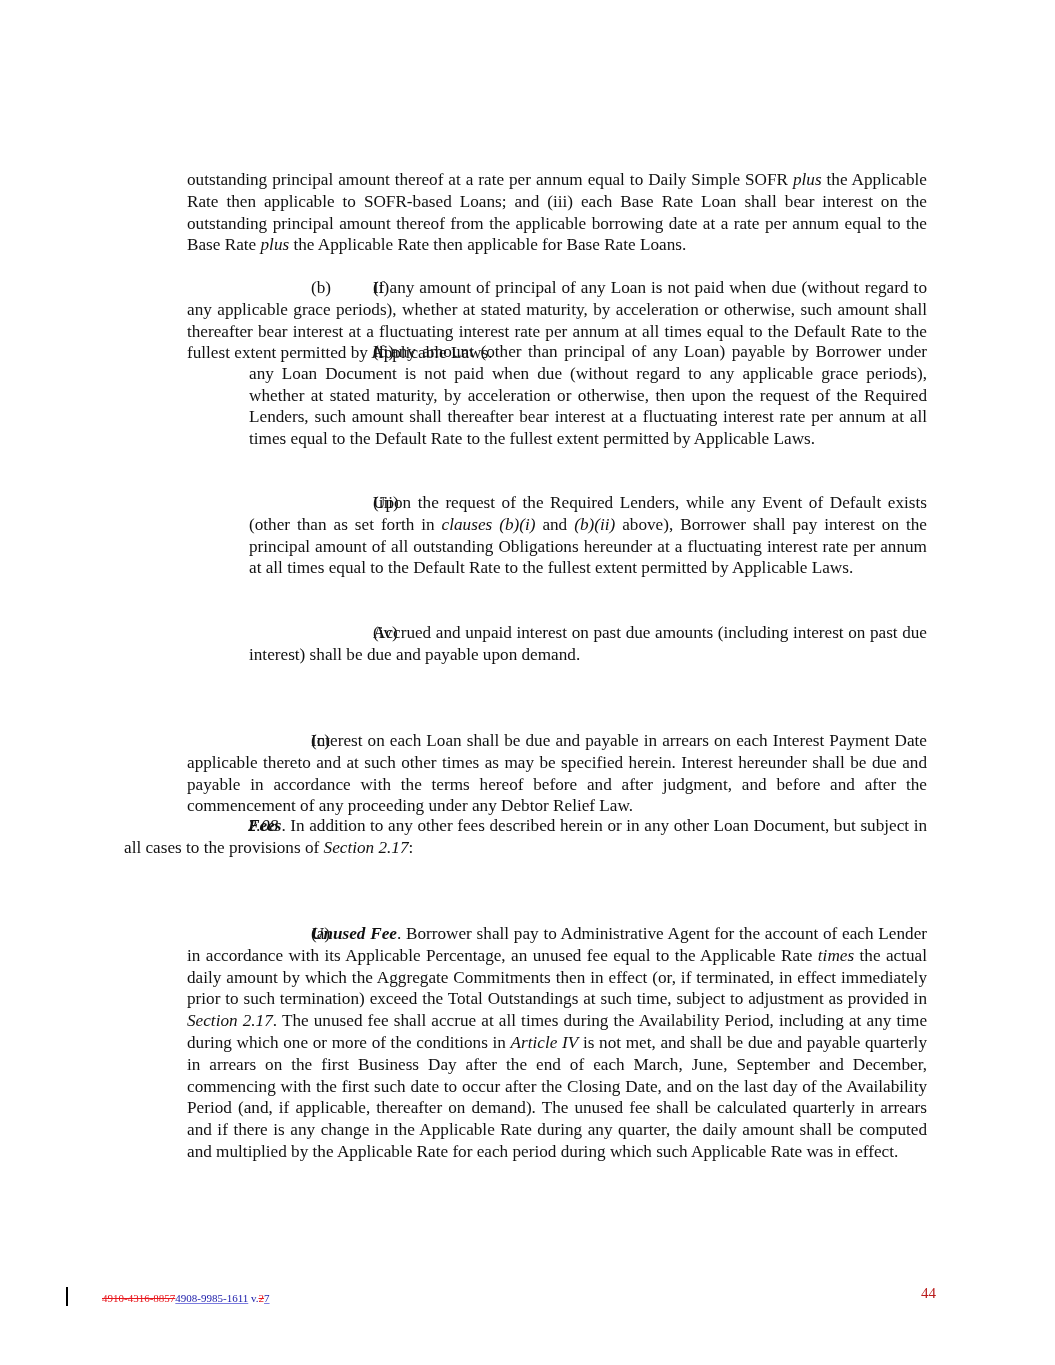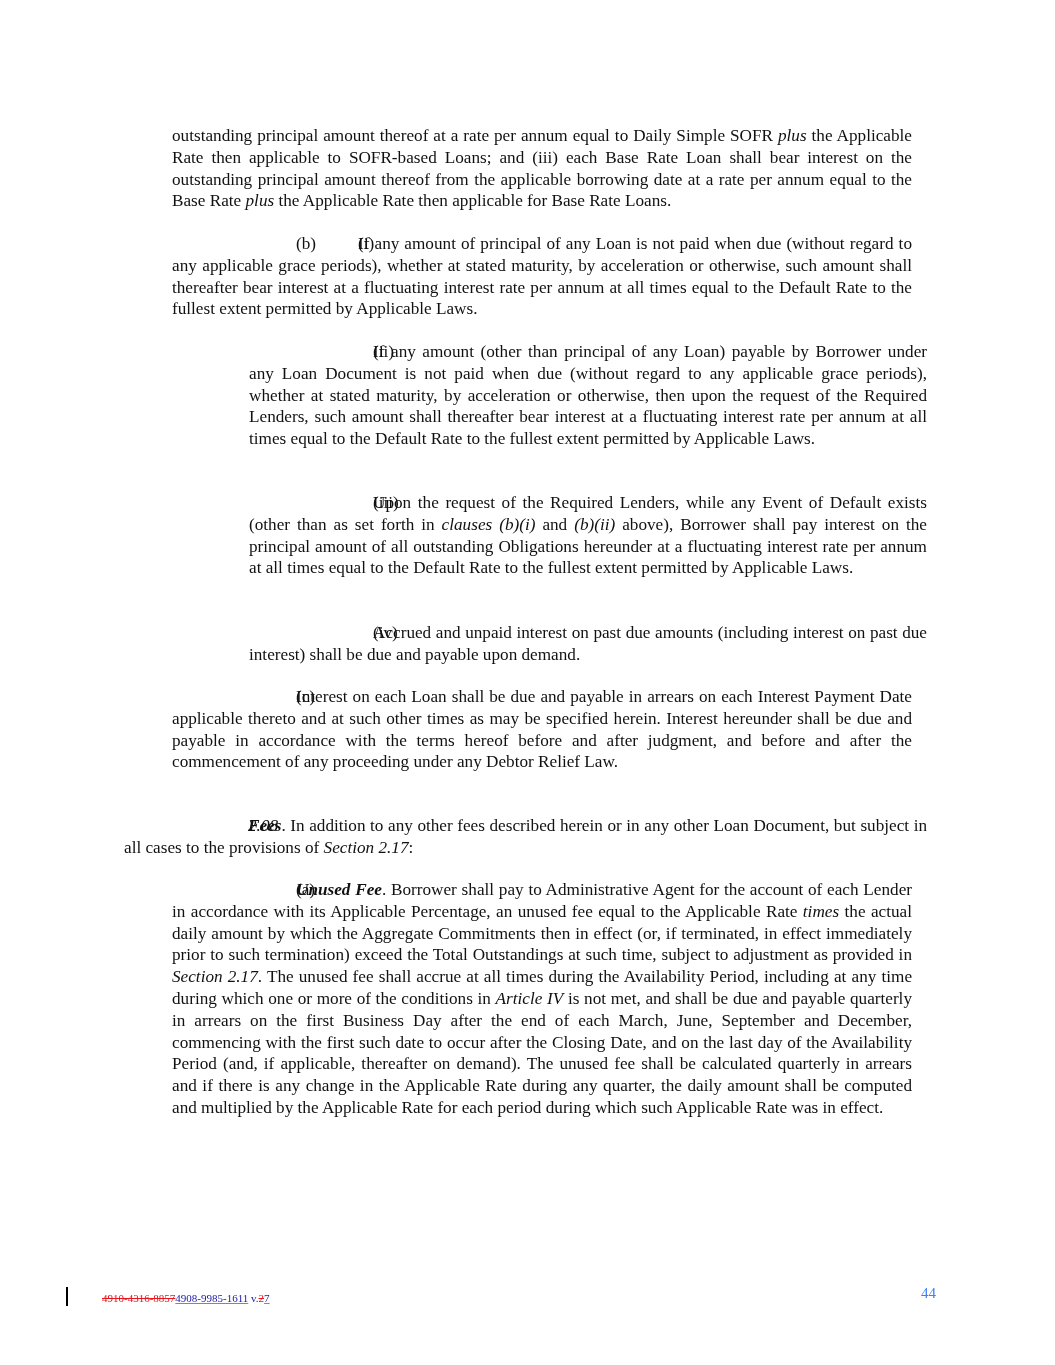--- a/index.html
+++ b/index.html
@@ -1,32 +1,32 @@
 <!DOCTYPE html>
 <html><head>
 <meta charset="utf-8">
 <style>
   html, body { margin: 0; padding: 0; background: #ffffff; }
   body { width: 1055px; height: 1365px; position: relative; overflow: hidden;
          font-family: "Liberation Serif", "DejaVu Serif", serif; color: #111; }
   .page { position: absolute; left: 0; top: 0; width: 1055px; height: 1365px; }
   p { margin: 0; position: absolute; font-size: 17.2px; line-height: 21.8px; text-align: justify; }
-  .w1 { left: 172px; width: 740px; }
+  .w1 { left: 187px; width: 740px; margin-top: 44px; }
   .w2 { left: 249px; width: 678px; }
   .w0 { left: 124px; width: 803px; }
   .lbl { display: inline-block; }
   b { font-weight: bold; font-style: italic; }
   .bi { font-weight: normal; font-style: italic; }
   i { font-style: italic; }
   .footer-bar { position: absolute; left: 66px; top: 1287px; width: 2px; height: 19px; background: #000; }
   .footer-id { position: absolute; left: 102px; top: 1292px; font-size: 11px; font-family: "Liberation Serif", serif; white-space: nowrap; }
   .del { color: #e8161c; text-decoration: line-through; }
   .ins { color: #1a1aa8; text-decoration: underline; text-decoration-color: #7b7be0; }
   .ver { color: #1a1aa8; }
-  .page-num { position: absolute; left: 921px; top: 1285px; font-size: 15px; font-family: "Liberation Serif", serif; color: #3b82f6; }
+  .page-num { position: absolute; left: 921px; top: 1285px; font-size: 15px; font-family: "Liberation Serif", serif; color: #b91c1c; }
 </style>
 </head>
 <body>
 
 <div class="page">
 
   <p class="w1" style="top:125px;"><span>outstanding principal amount thereof at a rate per annum equal to Daily Simple SOFR </span><i>plus</i><span> the Applicable Rate then applicable to SOFR-based Loans; and (iii) each Base Rate Loan shall bear interest on the outstanding principal amount thereof from the applicable borrowing date at a rate per annum equal to the Base Rate </span><i>plus</i><span> the Applicable Rate then applicable for Base Rate Loans.</span></p>
 
   <p class="w1" style="top:233px; text-indent:62px;"><span class="lbl" style="width:62px;">(b)</span><span class="lbl" style="width:62px;">(i)</span><span>If any amount of principal of any Loan is not paid when due (without regard to any applicable grace periods), whether at stated maturity, by acceleration or otherwise, such amount shall thereafter bear interest at a fluctuating interest rate per annum at all times equal to the Default Rate to the fullest extent permitted by Applicable Laws.</span></p>
 

